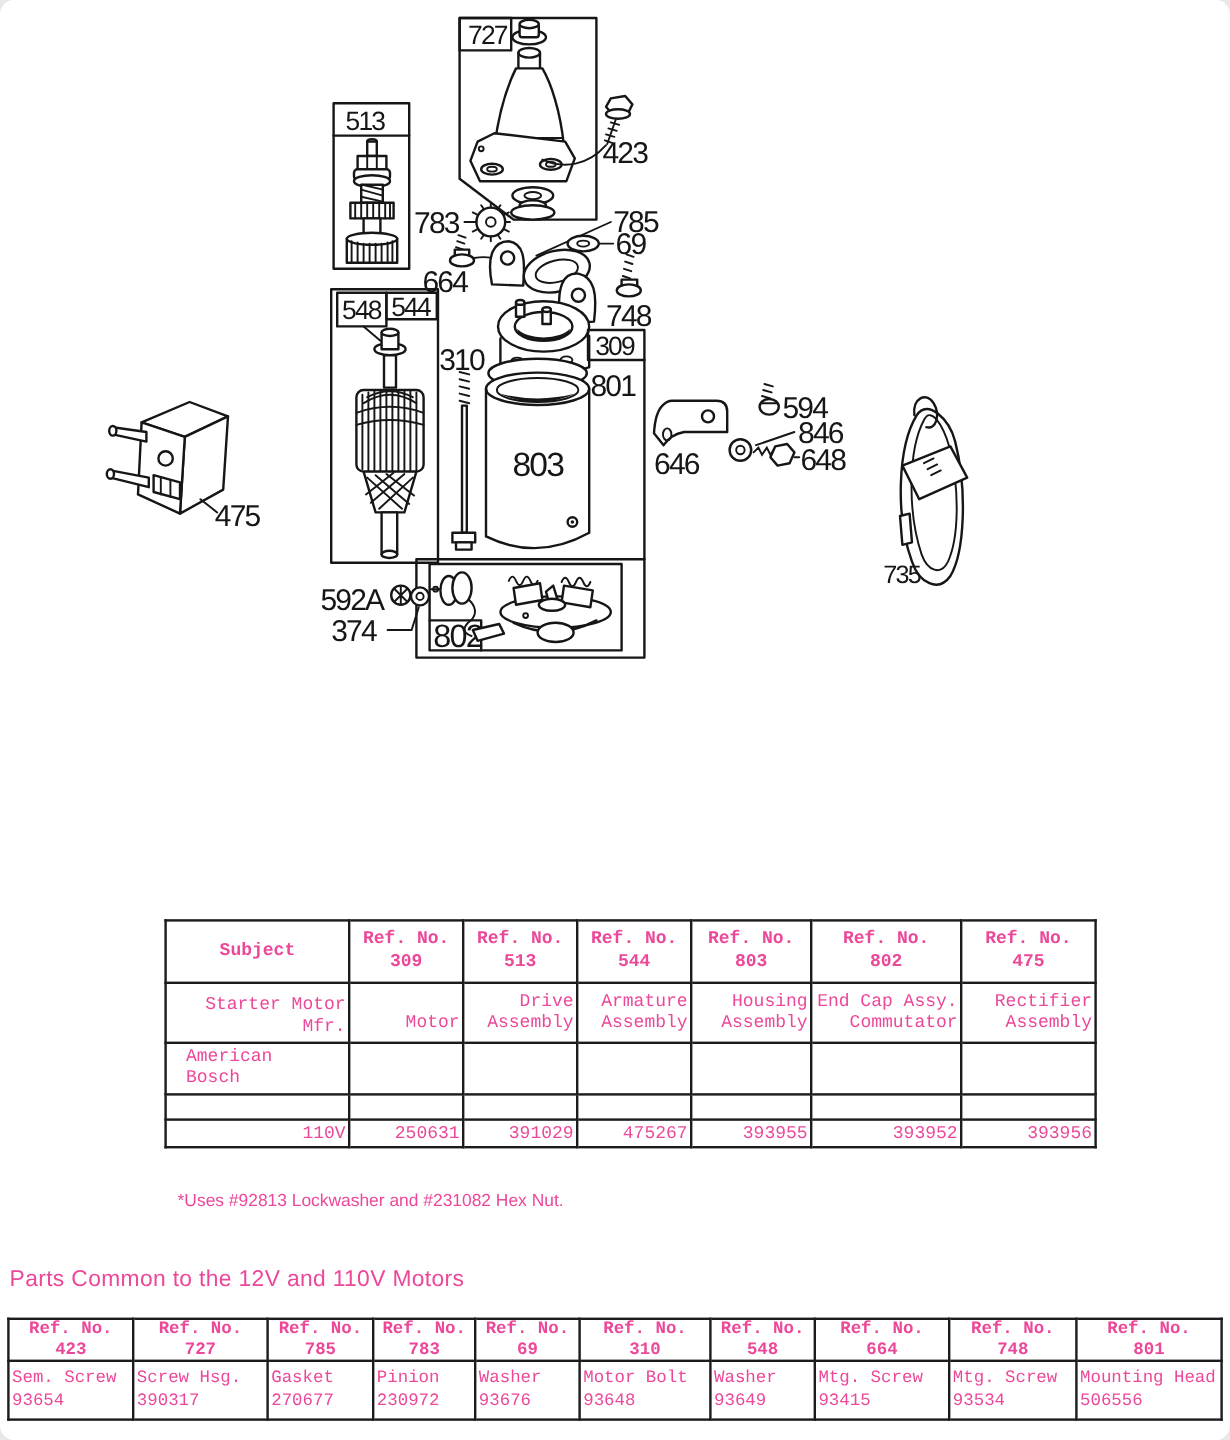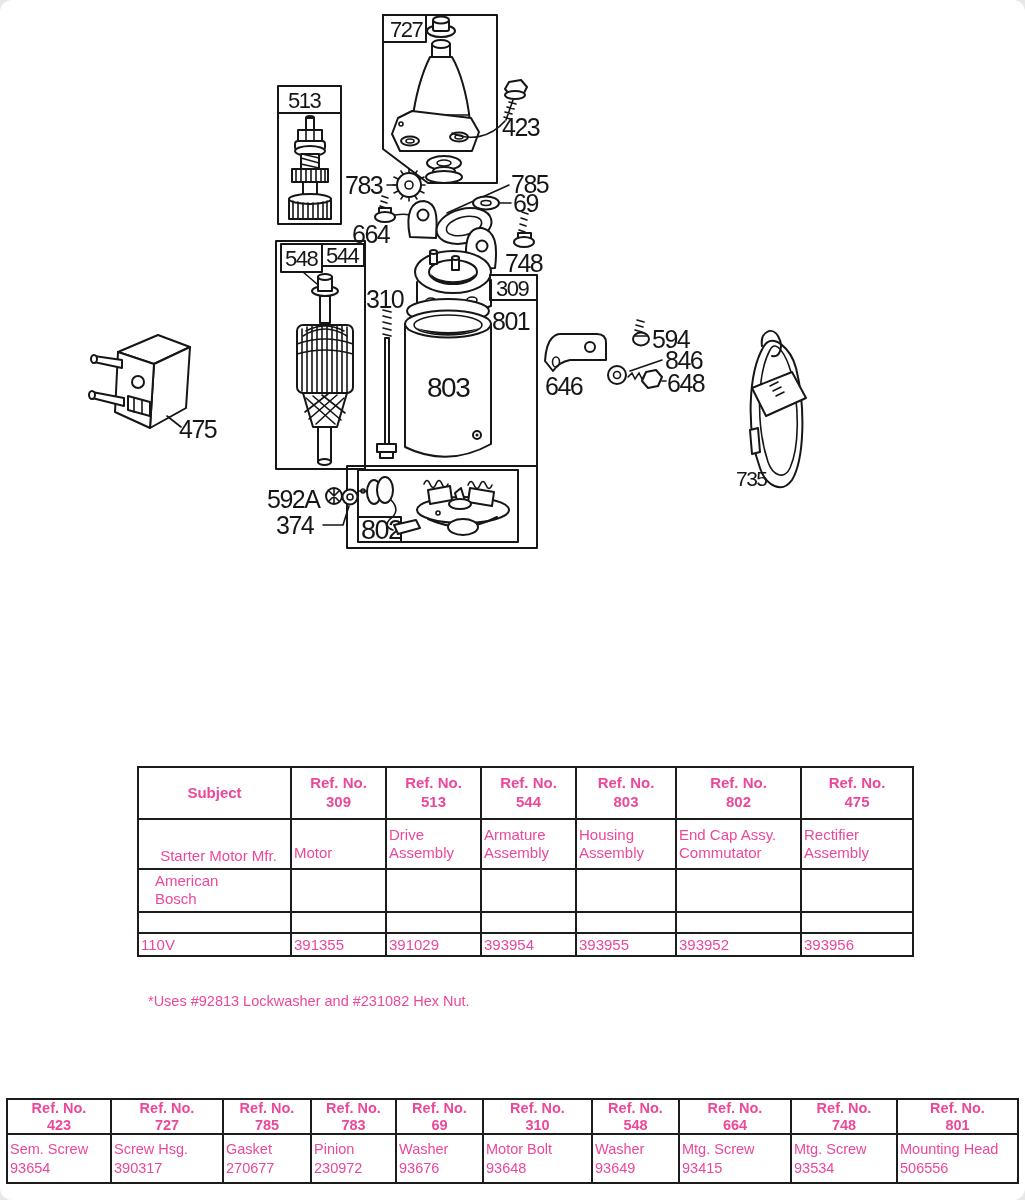--- a/index.html
+++ b/index.html
@@ -7,26 +7,26 @@
         font-family:"Liberation Sans",sans-serif;color:#ec4899;overflow:hidden;border-radius:12px;}
   svg{position:absolute;left:0;top:0;}
   .ln{stroke:#161616;stroke-width:2;fill:none;stroke-linecap:round;stroke-linejoin:round;}
   .lt{stroke:#161616;stroke-width:1.6;fill:none;stroke-linecap:round;}
   .fw{fill:#ffffff;}
   .fb{fill:#161616;stroke:none;}
   .pn{font-family:"Liberation Sans",sans-serif;font-size:25px;letter-spacing:-1.5px;
       fill:#161616;font-weight:400;}
   .pns{font-size:21px;}
   .pnb{font-size:22px;}
-  table{border-collapse:collapse;table-layout:fixed;position:absolute;background:#fff;}
+  table{border-collapse:collapse;table-layout:fixed;position:absolute;background:#fff;font-family:Liberation Mono, monospace;}
   th,td{border:2px solid #1c1c1c;padding:0 2px;overflow:hidden;}
   .t1{left:137px;top:766px;width:775px;height:191px;font-size:15px;}
   .t1 th{font-weight:700;white-space:pre-line;text-align:center;vertical-align:middle;line-height:1.25;}
-  .t1 td{white-space:pre-line;text-align:left;vertical-align:middle;line-height:1.2;}
-  .t1 .bl{text-align:center;vertical-align:bottom;padding-left:10px;padding-bottom:3px;}
+  .t1 td{white-space:pre-line;text-align:right;vertical-align:middle;line-height:1.2;}
+  .t1 .bl{text-align:right;vertical-align:bottom;padding-left:10px;padding-bottom:3px;}
   .t1 .al{text-align:left;padding-left:16px;}
   .t2{left:6px;top:1098px;width:1011px;height:82px;font-size:14.5px;}
   .t2 th{font-weight:700;text-align:center;vertical-align:middle;line-height:1.15;}
   .t2 td{vertical-align:middle;line-height:1.3;}
   .note{position:absolute;left:148px;top:993px;font-size:14.5px;}
   .heading{position:absolute;left:8px;top:1056px;font-size:19px;letter-spacing:.3px;}
 </style>
 </head>
 <body>
 
@@ -341,32 +341,33 @@
     <td></td>
     <td></td>
     <td></td>
     <td></td>
     <td></td>
     <td></td>
     <td></td>
   </tr>
   <tr style="height:20px">
     <td>110V</td>
-    <td>391355</td>
+    <td>250631</td>
     <td>391029</td>
-    <td>393954</td>
+    <td>475267</td>
     <td>393955</td>
     <td>393952</td>
     <td>393956</td>
   </tr>
 </tbody>
     </table>
 
 <div class="note">*Uses #92813 Lockwasher and #231082 Hex Nut.</div>
 
+<div class="heading">Parts Common to the 12V and 110V Motors</div>
 
 <table class="t2">
   <colgroup>
     <col style="width:104px">
         <col style="width:112px">
         <col style="width:88px">
         <col style="width:85px">
     <col style="width:87px">
         <col style="width:109px">
         <col style="width:87px">

